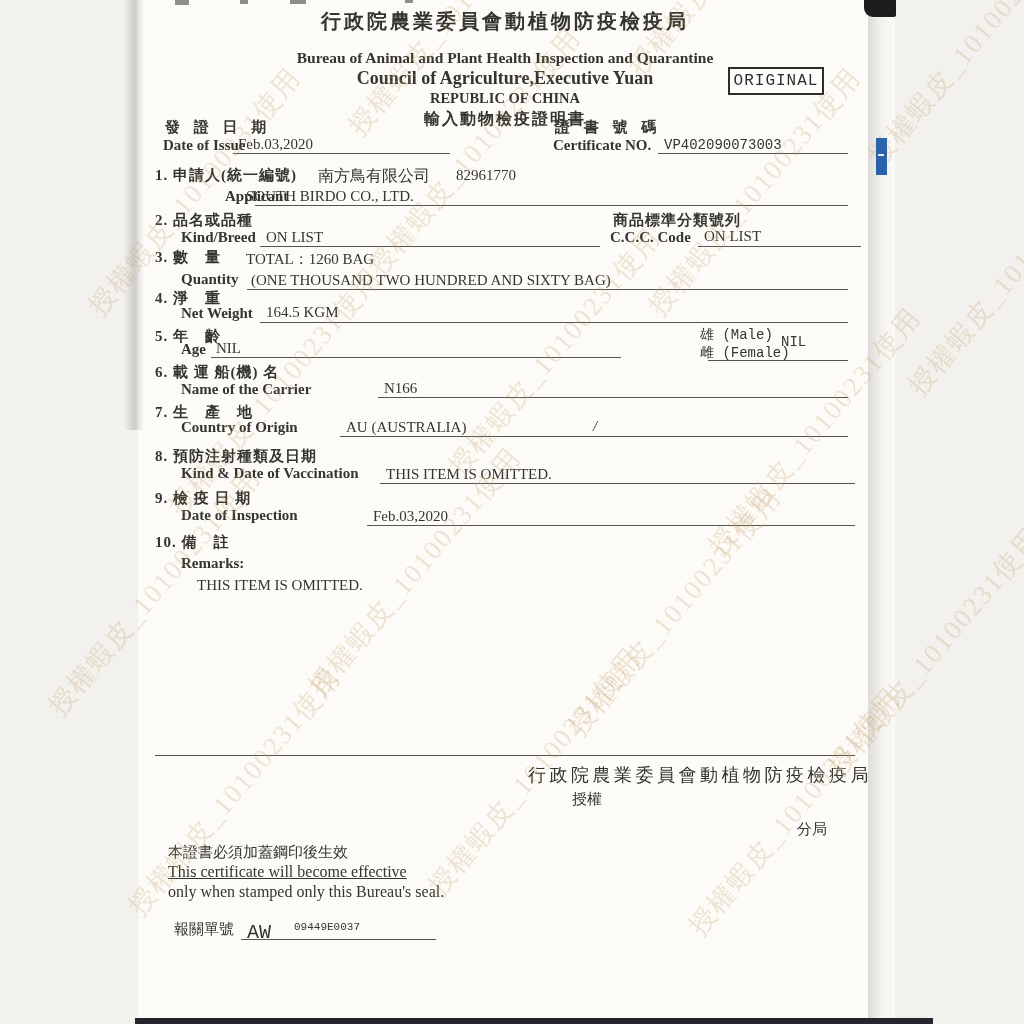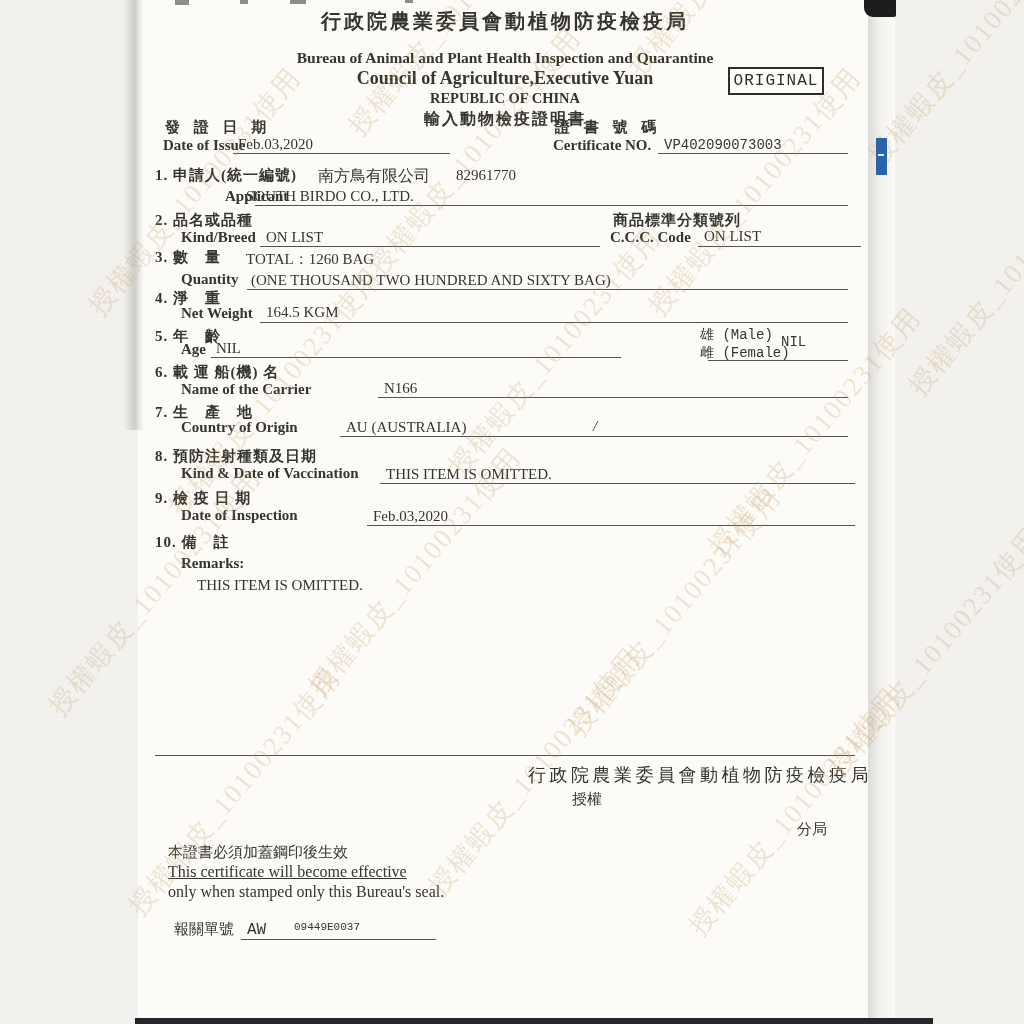--- a/index.html
+++ b/index.html
@@ -127,21 +127,21 @@
 
   <div class="uline" style="left:155px;top:755px;width:700px;"></div>
   <div class="abs txt" style="left:528px;top:763px;font-size:18px;letter-spacing:3.5px;">行政院農業委員會動植物防疫檢疫局</div>
   <div class="abs txt" style="left:572px;top:790px;font-size:15px;">授權</div>
   <div class="abs txt" style="left:797px;top:820px;font-size:15px;">分局</div>
 
   <div class="abs txt" style="left:168px;top:843px;font-size:15px;">本證書必須加蓋鋼印後生效</div>
   <div class="abs txt" style="left:168px;top:863px;font-size:16px;text-decoration:underline;">This certificate will become effective</div>
   <div class="abs txt" style="left:168px;top:883px;font-size:16px;">only when stamped only this Bureau's seal.</div>
   <div class="abs txt" style="left:174px;top:920px;font-size:15px;">報關單號</div>
-  <div class="abs mono txt" style="left:247px;top:921px;font-size:16px;">AW</div>
+  <div class="abs mono txt" style="left:247px;top:921px;font-size:20px;">AW</div>
   <div class="abs mono txt" style="left:294px;top:921px;font-size:11px;">09449E0037</div>
   <div class="uline" style="left:241px;top:939px;width:195px;"></div>
 
   <div>
     <span class="wm" style="left:340px;top:120px;">授權蝦皮_10100231使用</span>
     <span class="wm" style="left:620px;top:60px;">授權蝦皮_10100231使用</span>
     <span class="wm" style="left:860px;top:150px;">授權蝦皮_10100231使用</span>
     <span class="wm" style="left:80px;top:300px;">授權蝦皮_10100231使用</span>
     <span class="wm" style="left:360px;top:260px;">授權蝦皮_10100231使用</span>
     <span class="wm" style="left:640px;top:300px;">授權蝦皮_10100231使用</span>

